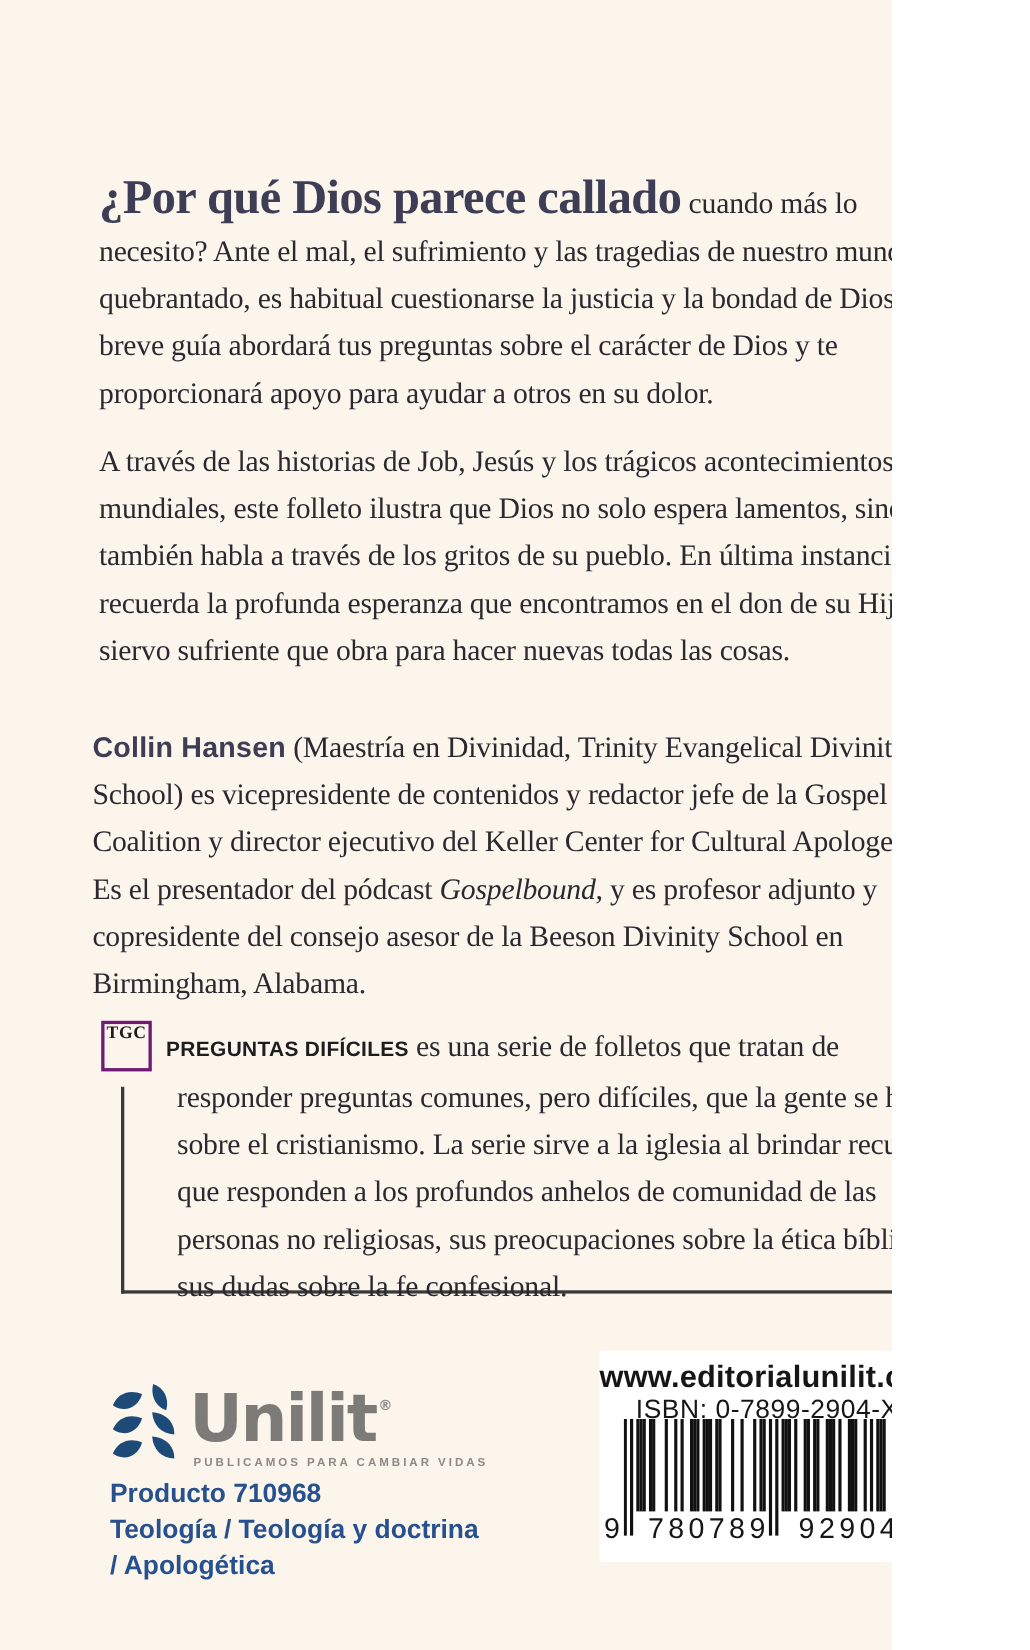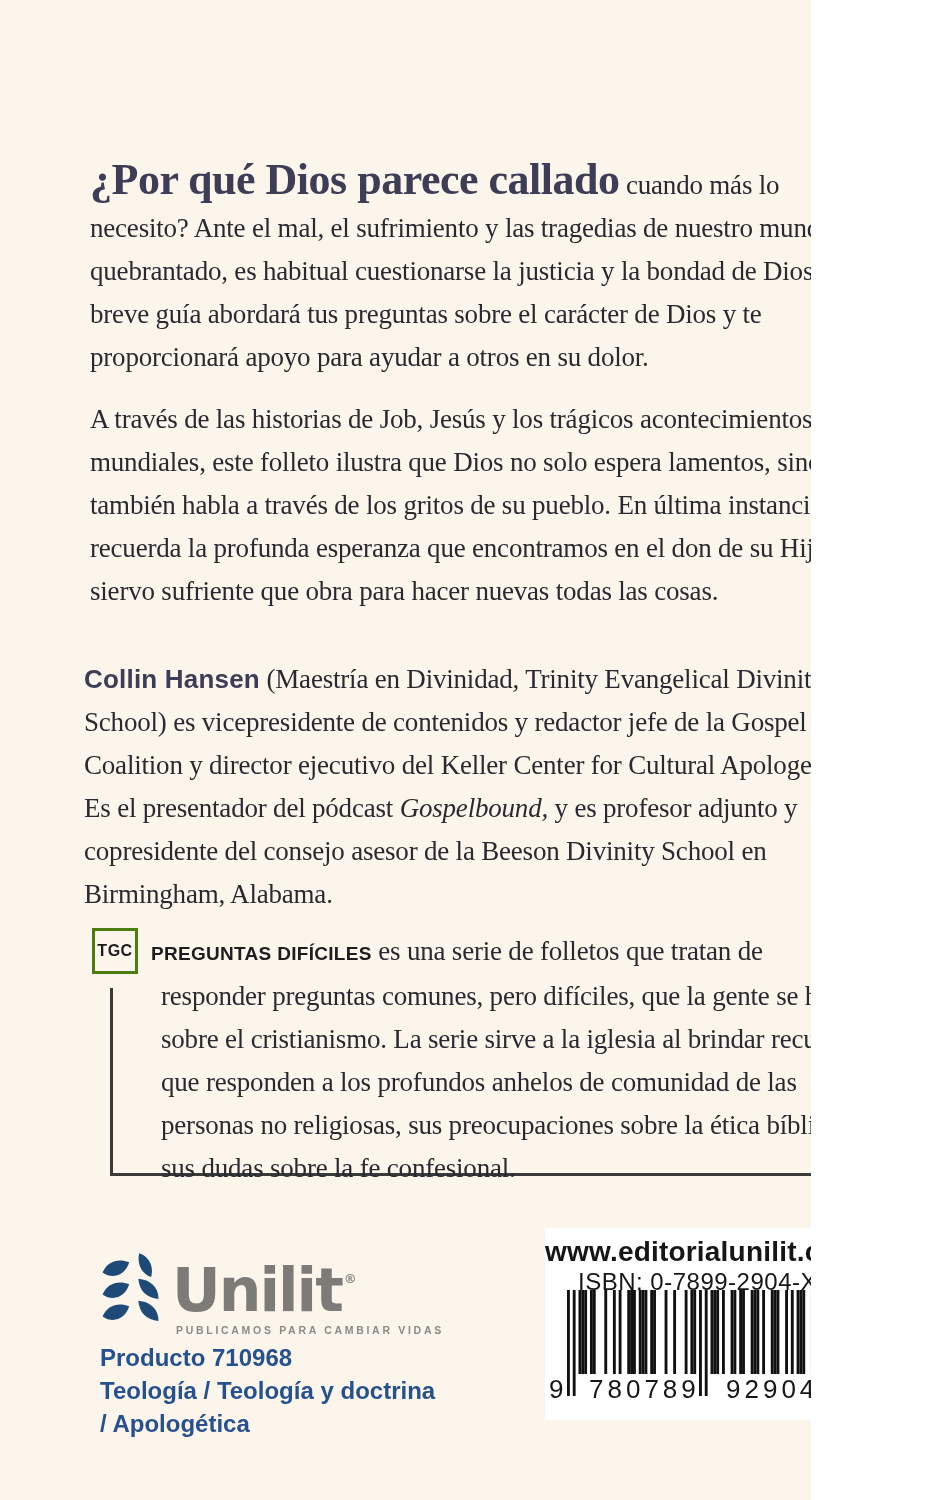--- a/index.html
+++ b/index.html
@@ -17,38 +17,38 @@
   .p2 { position:absolute; left:90px; top:398px; width:788px; margin:0; }
   .p3 { position:absolute; left:84px; top:658px; width:788px; margin:0; }
   .author-name {
     font-family:"Liberation Sans", sans-serif; font-weight:bold;
     font-size:26px; color:#3d3d55; letter-spacing:0.2px;
   }
   .italic { font-style:italic; }
 
   .tgc-box {
     position:absolute; left:92px; top:928px; width:40px; height:40px;
-    border:3px solid #4d7c0f; display:flex; align-items:center; justify-content:center;
-    font-family:Liberation Sans, sans-serif; font-weight:bold; font-size:16px;
+    border:3px solid #701a75; display:flex; align-items:flex-start; justify-content:center;
+    font-family:Liberation Serif, serif; font-weight:bold; font-size:16px;
     color:#1b1b1b; letter-spacing:0.5px; background:transparent;
   }
   .l-line {
     position:absolute; left:110px; top:988px; width:758px; height:185px;
     border-left:3px solid #3a3a3a; border-bottom:3px solid #3a3a3a;
   }
   .series-text {
     position:absolute; left:161px; top:930px; width:704px; margin:0;
     text-indent:-10px;
   }
   .series-label {
     font-family:"Liberation Sans", sans-serif; font-weight:bold;
     font-size:19px; color:#1d1d1f; letter-spacing:0.3px;
   }
 
-  .publisher { position:absolute; left:98px; top:1250px; display:flex; align-items:flex-start; }
+  .publisher { position:absolute; left:98px; top:1250px; display:flex; align-items:center; }
   .leaf-svg { width:66px; height:76px; display:block; }
   .logotype-wrap { margin-left:8px; }
   .logotype {
     font-family:"DejaVu Sans", sans-serif; font-weight:bold; font-size:60px;
     color:#7c7b77; letter-spacing:-2px; line-height:58px; white-space:nowrap;
   }
   .reg { font-size:13px; vertical-align:28px; letter-spacing:0; margin-left:2px; color:#8b8a86; }
   .tagline {
     font-family:Liberation Sans, sans-serif; font-weight:bold; font-size:10.5px;
     color:#8b8a86; letter-spacing:2.7px; margin-top:5px; margin-left:4px; white-space:nowrap;

